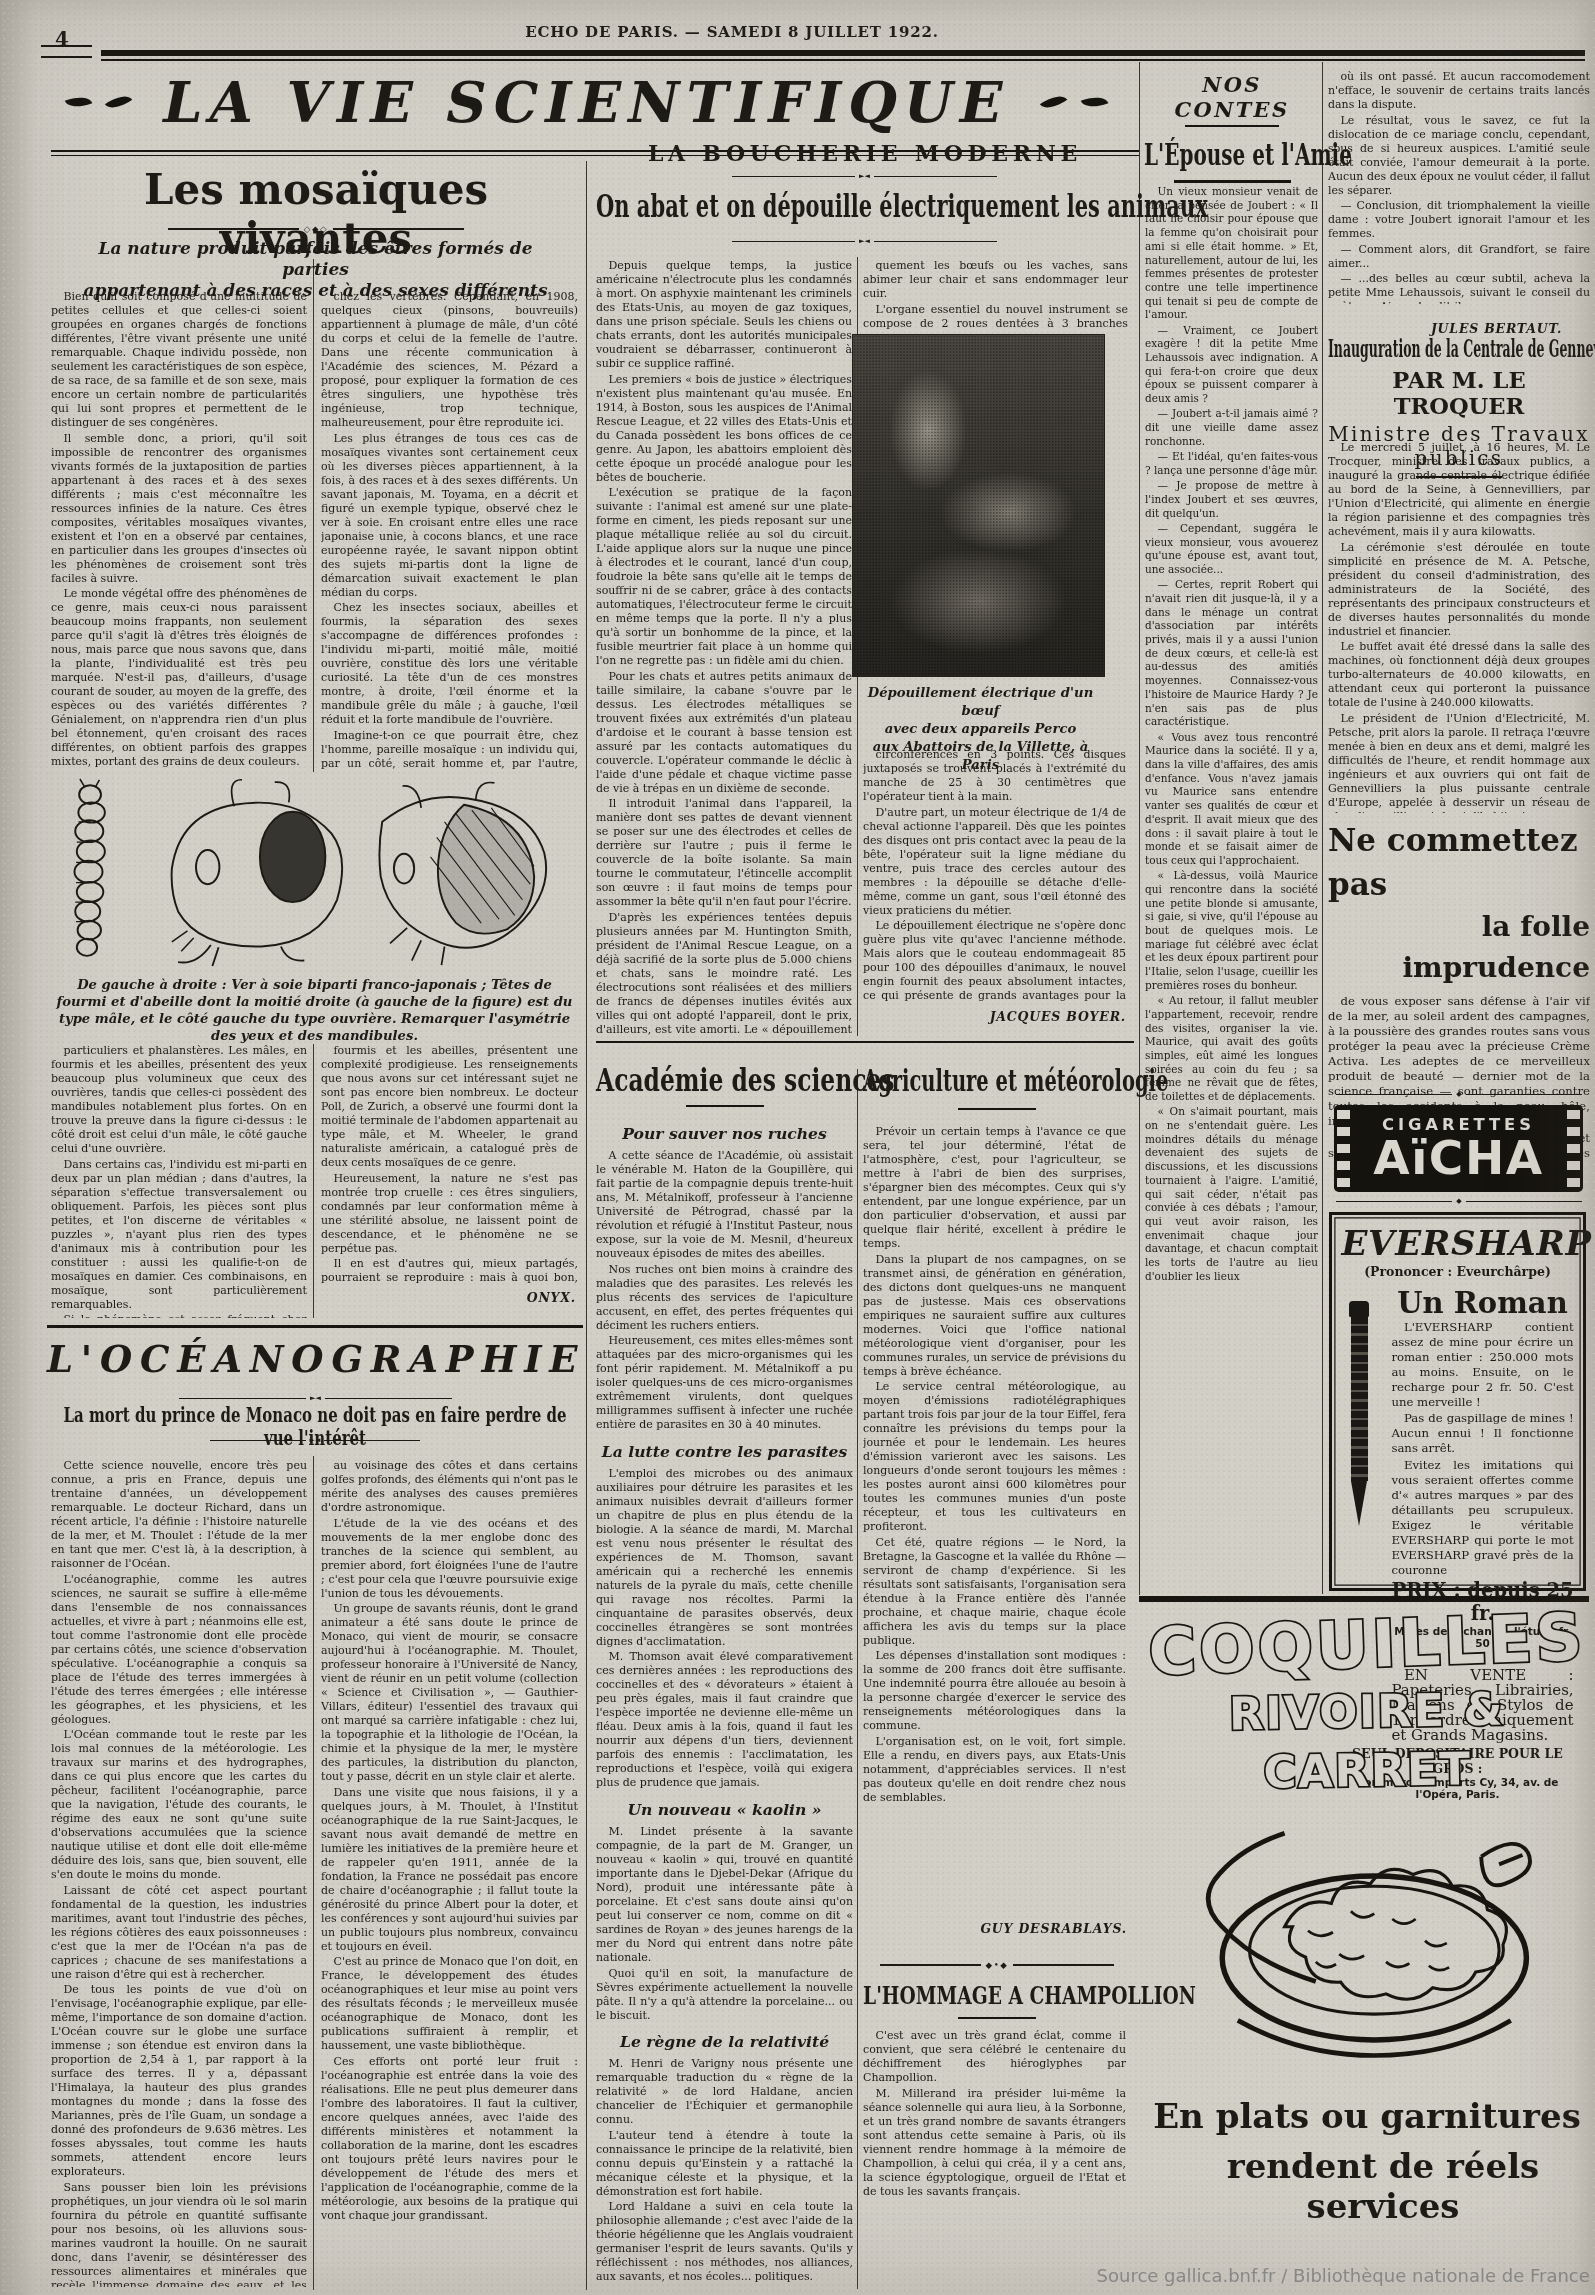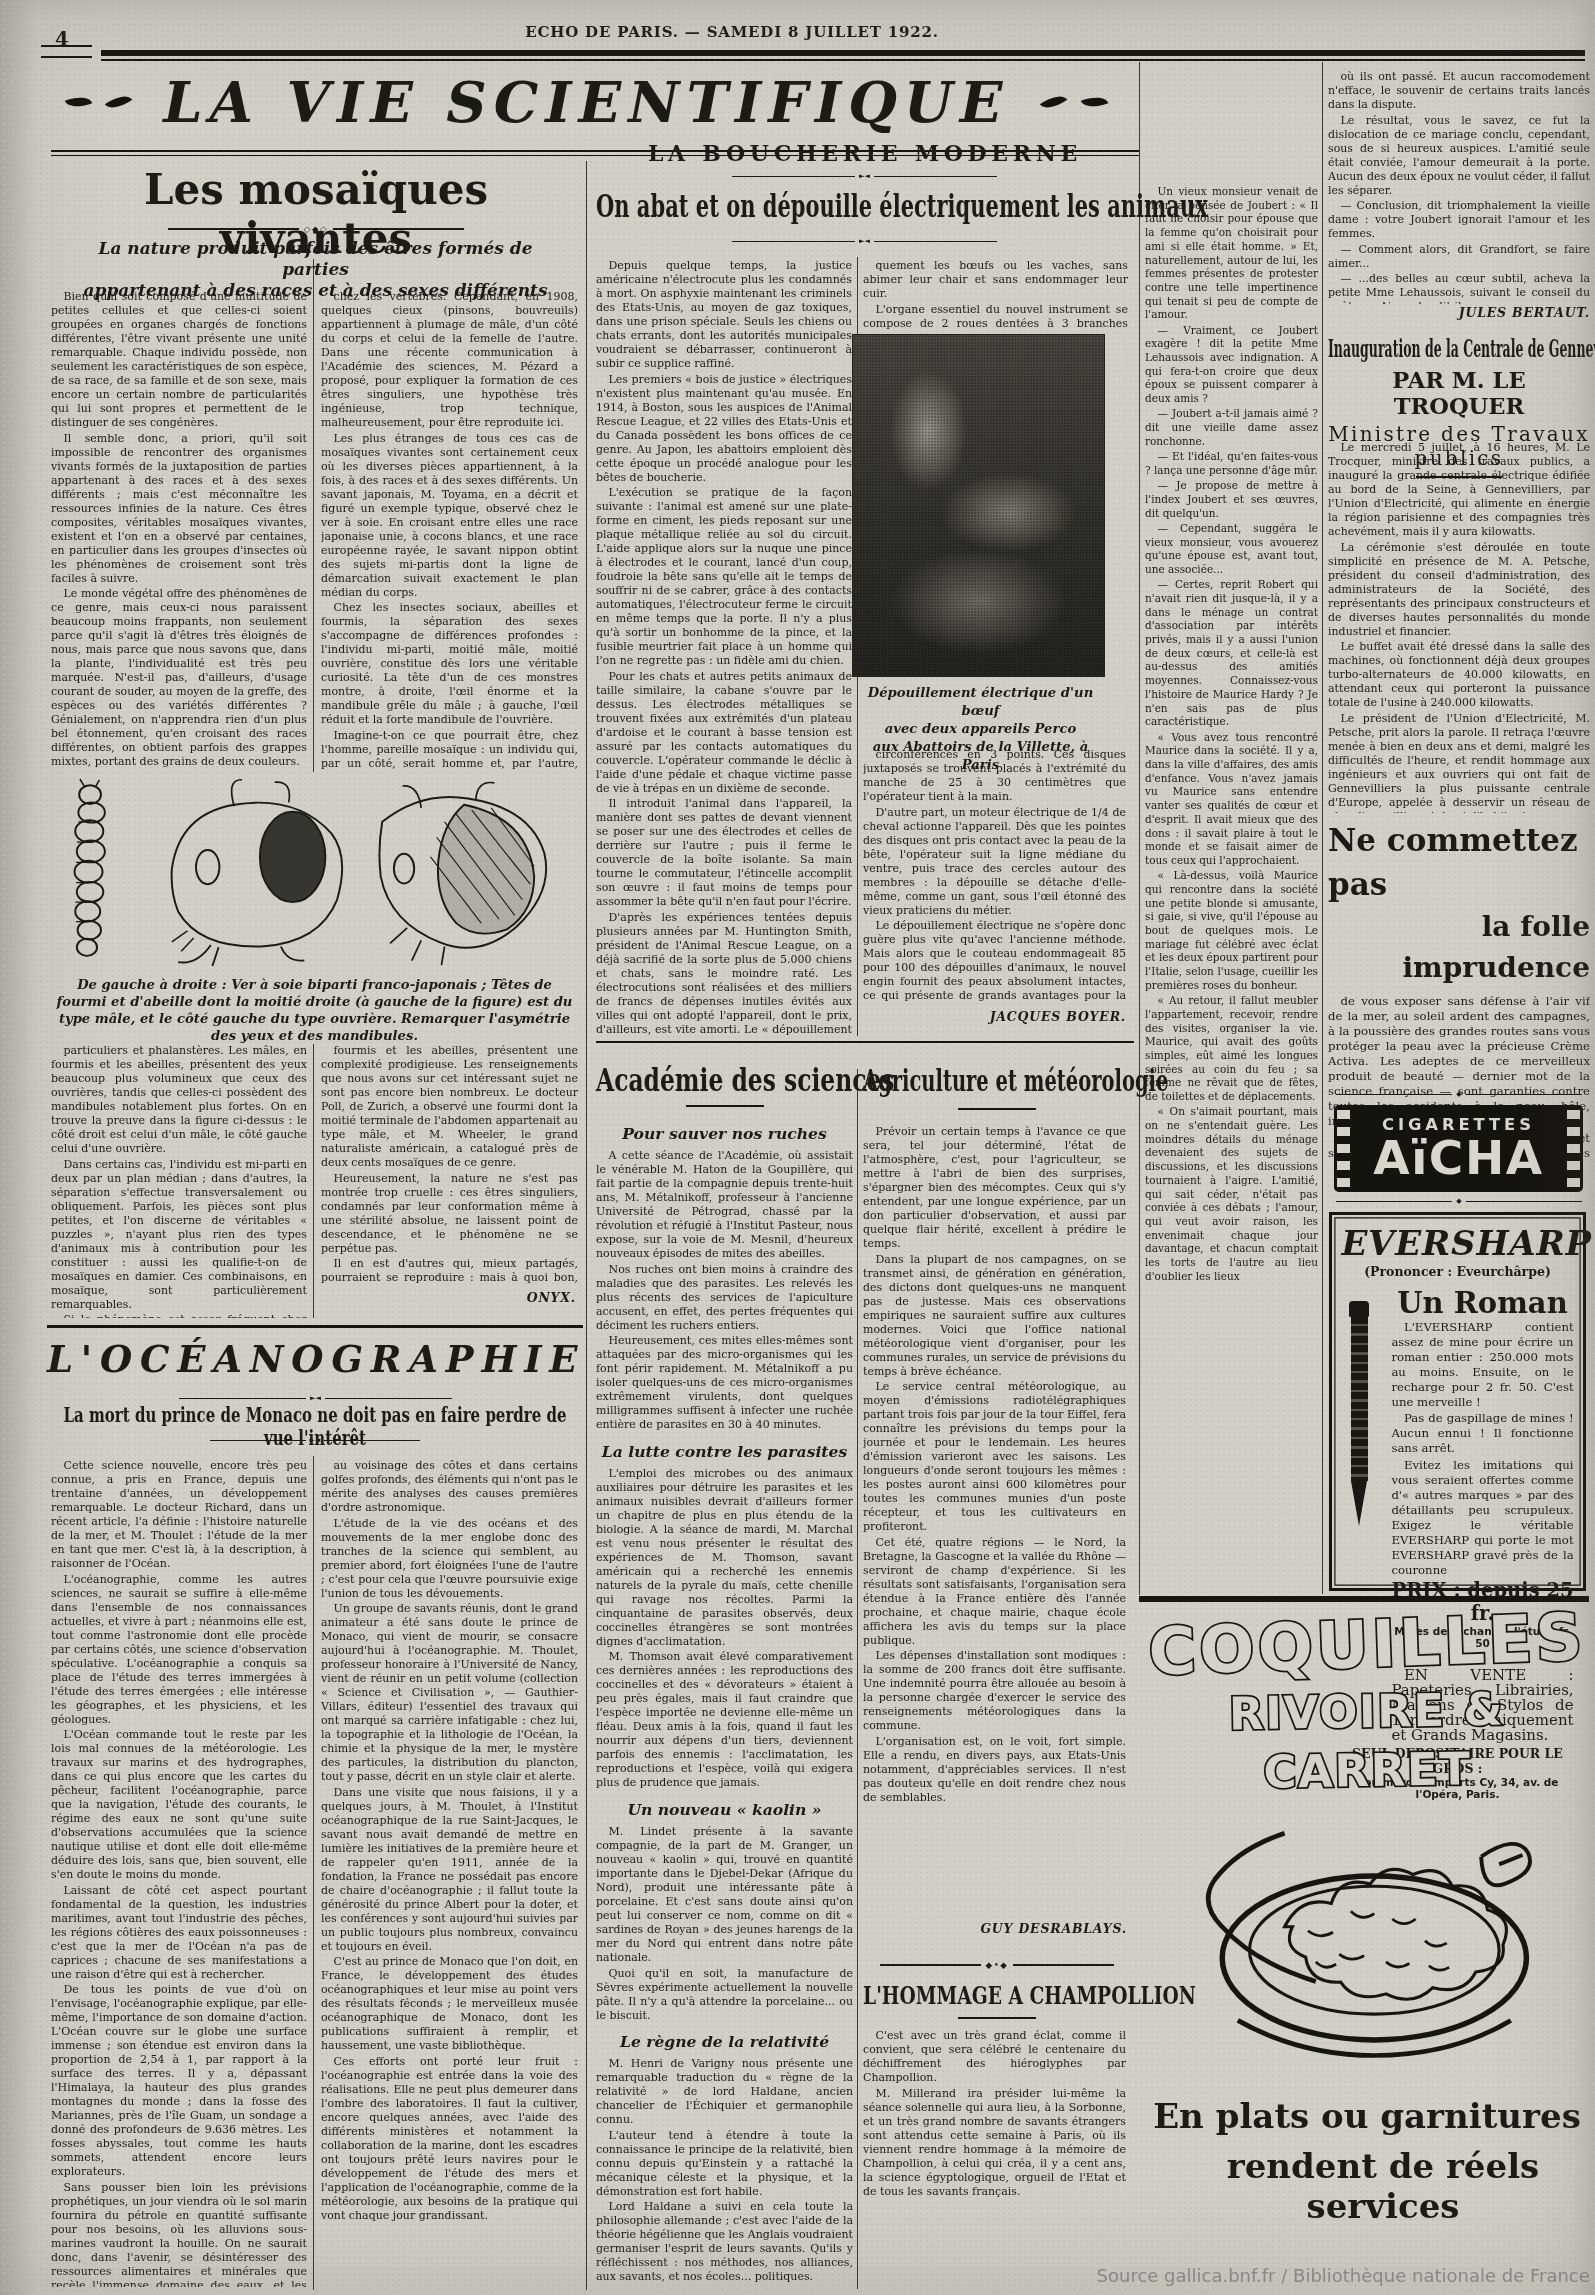--- a/index.html
+++ b/index.html
@@ -274,41 +274,47 @@
     </div>
   <div class="abs" style="left:863px;top:1978px;width:265px;text-align:center;font-weight:bold;font-size:18.7px;white-space:nowrap;">
     <span class="stretch" style="transform:scaleY(1.3);line-height:34px;">L'HOMMAGE A CHAMPOLLION</span>
   </div>
   <div class="hrule" style="left:958px;top:2017px;width:78px;height:2.3px;"></div>
   <div class="abs body-txt" style="left:863px;top:2029px;width:263px;height:257px;">
       <p class="para">C'est avec un très grand éclat, comme il convient, que sera célébré le centenaire du déchiffrement des hiéroglyphes par Champollion.</p>
       <p class="para">M. Millerand ira présider lui-même la séance solennelle qui aura lieu, à la Sorbonne, et un très grand nombre de savants étrangers sont attendus cette semaine à Paris, où ils viennent rendre hommage à la mémoire de Champollion, à celui qui créa, il y a cent ans, la science égyptologique, orgueil de l'Etat et de tous les savants français.</p>
     </div>
 
+  <div class="abs" style="left:1144px;top:72px;width:176px;text-align:center;">
+    <div style="font-style:italic;font-weight:bold;font-size:21px;letter-spacing:2.3px;">NOS CONTES</div>
+    <div class="hrule" style="position:static;width:94px;height:1.9px;margin:3.1px auto 7.8px;"></div>
+    <div style="font-weight:bold;font-size:20px;white-space:nowrap;"><span class="stretch" style="transform:scaleY(1.5);line-height:41px;">L'Épouse et l'Amie</span></div>
+    <div class="hrule" style="position:static;width:117px;height:2.7px;margin:4.7px auto 0;"></div>
+  </div>
   <div class="abs body-txt narrow" style="left:1145px;top:185px;width:173px;height:1403px;">
       <p class="para">Un vieux monsieur venait de citer la pensée de Joubert : « Il faut ne choisir pour épouse que la femme qu'on choisirait pour ami si elle était homme. » Et, naturellement, autour de lui, les femmes présentes de protester contre une telle impertinence qui tenait si peu de compte de l'amour.</p>
       <p class="para">— Vraiment, ce Joubert exagère ! dit la petite Mme Lehaussois avec indignation. A qui fera-t-on croire que deux époux se puissent comparer à deux amis ?</p>
       <p class="para">— Joubert a-t-il jamais aimé ? dit une vieille dame assez ronchonne.</p>
       <p class="para">— Et l'idéal, qu'en faites-vous ? lança une personne d'âge mûr.</p>
       <p class="para">— Je propose de mettre à l'index Joubert et ses œuvres, dit quelqu'un.</p>
       <p class="para">— Cependant, suggéra le vieux monsieur, vous avouerez qu'une épouse est, avant tout, une associée...</p>
       <p class="para">— Certes, reprit Robert qui n'avait rien dit jusque-là, il y a dans le ménage un contrat d'association par intérêts privés, mais il y a aussi l'union de deux cœurs, et celle-là est au-dessus des amitiés moyennes. Connaissez-vous l'histoire de Maurice Hardy ? Je n'en sais pas de plus caractéristique.</p>
       <p class="para">« Vous avez tous rencontré Maurice dans la société. Il y a, dans la ville d'affaires, des amis d'enfance. Vous n'avez jamais vu Maurice sans entendre vanter ses qualités de cœur et d'esprit. Il avait mieux que des dons : il savait plaire à tout le monde et se faisait aimer de tous ceux qui l'approchaient.</p>
       <p class="para">« Là-dessus, voilà Maurice qui rencontre dans la société une petite blonde si amusante, si gaie, si vive, qu'il l'épouse au bout de quelques mois. Le mariage fut célébré avec éclat et les deux époux partirent pour l'Italie, selon l'usage, cueillir les premières roses du bonheur.</p>
       <p class="para">« Au retour, il fallut meubler l'appartement, recevoir, rendre des visites, organiser la vie. Maurice, qui avait des goûts simples, eût aimé les longues soirées au coin du feu ; sa femme ne rêvait que de fêtes, de toilettes et de déplacements.</p>
       <p class="para">« On s'aimait pourtant, mais on ne s'entendait guère. Les moindres détails du ménage devenaient des sujets de discussions, et les discussions tournaient à l'aigre. L'amitié, qui sait céder, n'était pas conviée à ces débats ; l'amour, qui veut avoir raison, les envenimait chaque jour davantage, et chacun comptait les torts de l'autre au lieu d'oublier les lieux</p>
     </div>
   <div class="abs body-txt" style="left:1328px;top:70px;width:262px;height:234px;">
       <p class="para">où ils ont passé. Et aucun raccomodement n'efface, le souvenir de certains traits lancés dans la dispute.</p>
       <p class="para">Le résultat, vous le savez, ce fut la dislocation de ce mariage conclu, cependant, sous de si heureux auspices. L'amitié seule était conviée, l'amour demeurait à la porte. Aucun des deux époux ne voulut céder, il fallut les séparer.</p>
       <p class="para">— Conclusion, dit triomphalement la vieille dame : votre Joubert ignorait l'amour et les femmes.</p>
       <p class="para">— Comment alors, dit Grandfort, se faire aimer...</p>
       <p class="para">— ...des belles au cœur subtil, acheva la petite Mme Lehaussois, suivant le conseil du poète : « Aimez ! » dit-il.</p>
     </div>
-  <div class="abs byline" style="left:1403px;top:305px;width:187px;">JULES BERTAUT.</div>
+  <div class="abs byline" style="left:1403px;top:321px;width:187px;text-align:center;">JULES BERTAUT.</div>
 
   <div class="abs" style="left:1328px;top:333px;width:262px;text-align:center;">
     <div style="font-weight:bold;font-size:12.5px;white-space:nowrap;"><span class="stretch" style="transform:scaleY(1.9);line-height:31px;">Inauguration de la Centrale de Gennevilliers</span></div>
     <div style="font-weight:bold;font-size:22.6px;margin-top:3.1px;">PAR M. LE TROQUER</div>
     <div style="font-size:20px;letter-spacing:2.3px;margin-top:3.1px;">Ministre des Travaux publics</div>
     <div class="hrule" style="position:static;width:86px;height:1.9px;margin:6.2px auto 0;"></div>
   </div>
   <div class="abs body-txt" style="left:1328px;top:441px;width:262px;height:372px;">
       <p class="para">Le mercredi 5 juillet, à 16 heures, M. Le Trocquer, ministre des travaux publics, a inauguré la grande centrale électrique édifiée au bord de la Seine, à Gennevilliers, par l'Union d'Electricité, qui alimente en énergie la région parisienne et des compagnies très achevément, mais il y aura kilowatts.</p>
       <p class="para">La cérémonie s'est déroulée en toute simplicité en présence de M. A. Petsche, président du conseil d'administration, des administrateurs de la Société, des représentants des principaux constructeurs et de diverses hautes personnalités du monde industriel et financier.</p>

